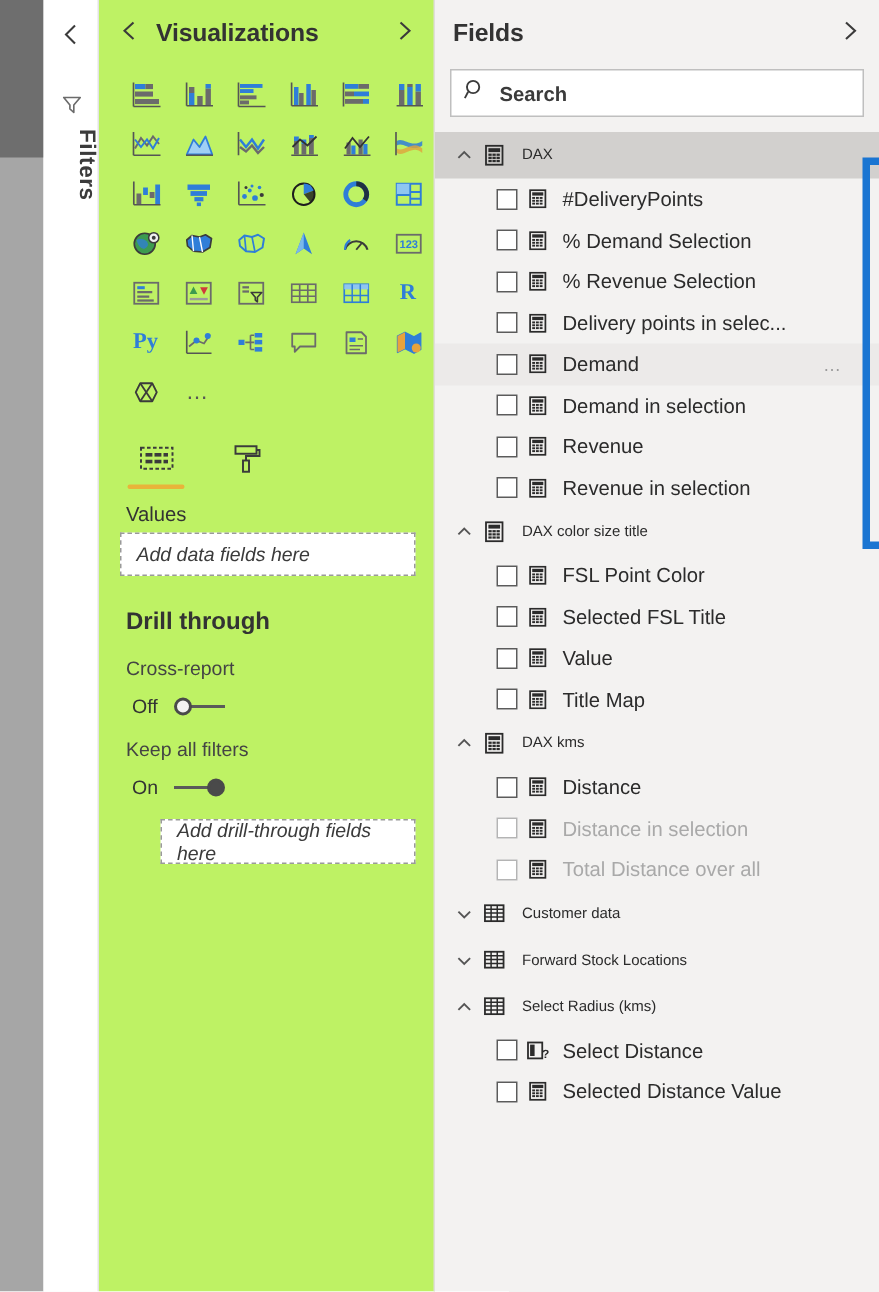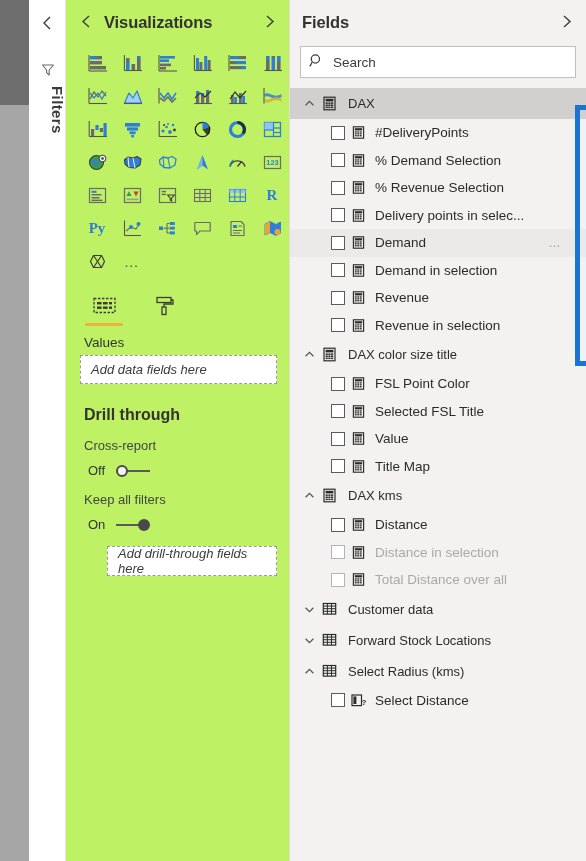--- a/index.html
+++ b/index.html
@@ -230,20 +230,21 @@
   }
   .search-wrap { padding: 2px 10px 0 10px; }
   .search-box {
     height: 32px;
     background: #ffffff;
     border: 1px solid #bfbfbf;
     display: flex;
     align-items: center;
     padding: 0 8px;
     cursor: text;
+    font-weight: bold;
   }
   .search-box .ph {
     font-size: 13.5px;
     color: #3b3b3b;
     padding-left: 9px;
   }
 
   .fields-list {
     position: relative;
     margin-top: 10px;
@@ -263,21 +264,21 @@
   .grp-chev {
     width: 18px;
     display: flex; align-items: center; justify-content: center;
     color: #555;
   }
   .grp-icon {
     width: 22px;
     display: flex; align-items: center; justify-content: center;
   }
   .grp-name {
-    font-size: 13px;
+    font-size: 10px;
     color: #2b2b2b;
     padding-left: 8px;
     white-space: nowrap;
   }
 
   .fld-row {
     height: 27.5px;
     display: flex;
     align-items: center;
     padding-left: 41px;
@@ -1281,18 +1282,37 @@
           <span class="fld-check"></span>
           <span class="fld-icon">
             <svg width="15" height="13" viewBox="0 0 15 13">
               <rect x="1" y="1" width="9.5" height="10.6" fill="none" stroke="#2b2b2b" stroke-width="1.2"></rect>
               <rect x="2.4" y="2.4" width="3" height="7.6" fill="#2b2b2b"></rect>
               <text x="10.4" y="11.4" font-size="8" font-family="Liberation Sans, sans-serif" fill="#2b2b2b" font-weight="bold">?</text>
             </svg>
           </span>
           <span class="fld-name">Select Distance</span>
         </div>
+        <div class="fld-row">
+          <span class="fld-check"></span>
+          <span class="fld-icon">
+            <svg width="13" height="13" viewBox="0 0 13 13">
+              <rect x="1.4" y="0.8" width="10.2" height="11.4" fill="none" stroke="#2b2b2b" stroke-width="1.15"></rect>
+              <rect x="2.8" y="2.2" width="7.4" height="2.2" fill="#2b2b2b"></rect>
+              <rect x="2.8" y="5.3" width="1.9" height="1.3" fill="#2b2b2b"></rect>
+              <rect x="5.3" y="5.3" width="1.9" height="1.3" fill="#2b2b2b"></rect>
+              <rect x="7.8" y="5.3" width="1.9" height="1.3" fill="#2b2b2b"></rect>
+              <rect x="2.8" y="7.2" width="1.9" height="1.3" fill="#2b2b2b"></rect>
+              <rect x="5.3" y="7.2" width="1.9" height="1.3" fill="#2b2b2b"></rect>
+              <rect x="7.8" y="7.2" width="1.9" height="1.3" fill="#2b2b2b"></rect>
+              <rect x="2.8" y="9.1" width="1.9" height="1.3" fill="#2b2b2b"></rect>
+              <rect x="5.3" y="9.1" width="1.9" height="1.3" fill="#2b2b2b"></rect>
+              <rect x="7.8" y="9.1" width="1.9" height="1.3" fill="#2b2b2b"></rect>
+            </svg>
+          </span>
+          <span class="fld-name">Selected Distance Value</span>
+        </div>
       </div>
 
     <div class="annot-box"></div>
 
   </div>
 </div>
 
 </body></html>

